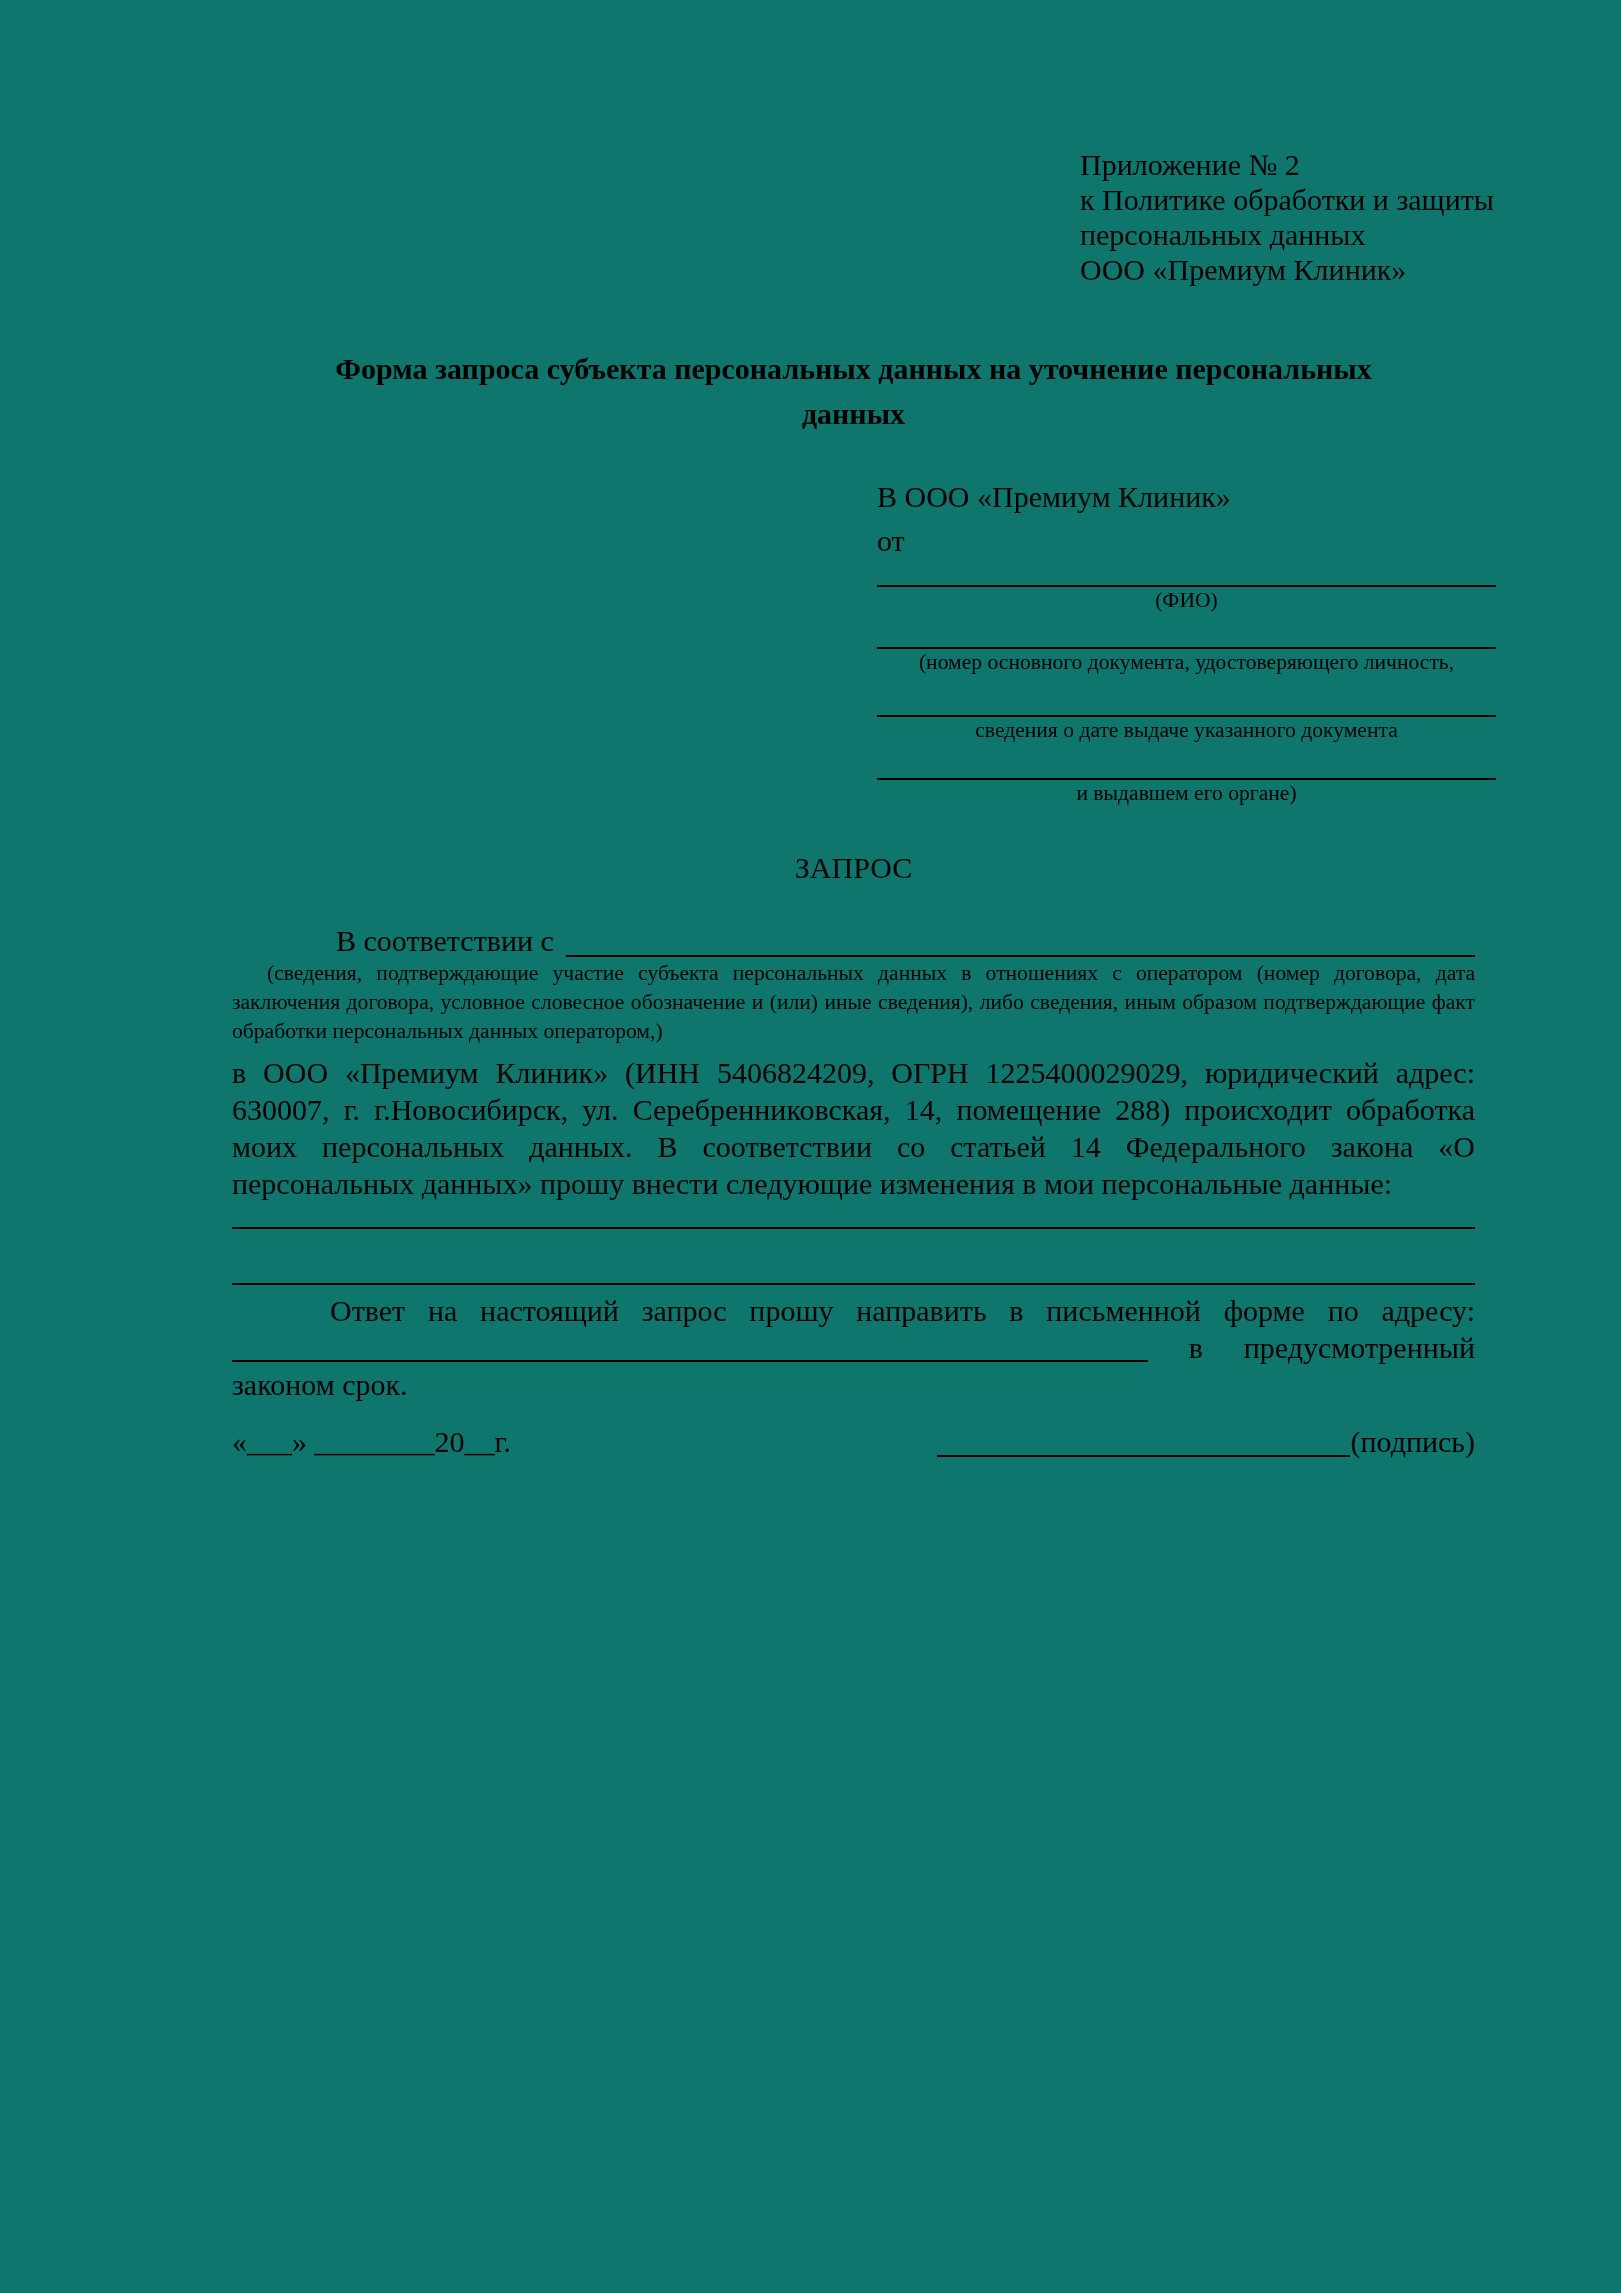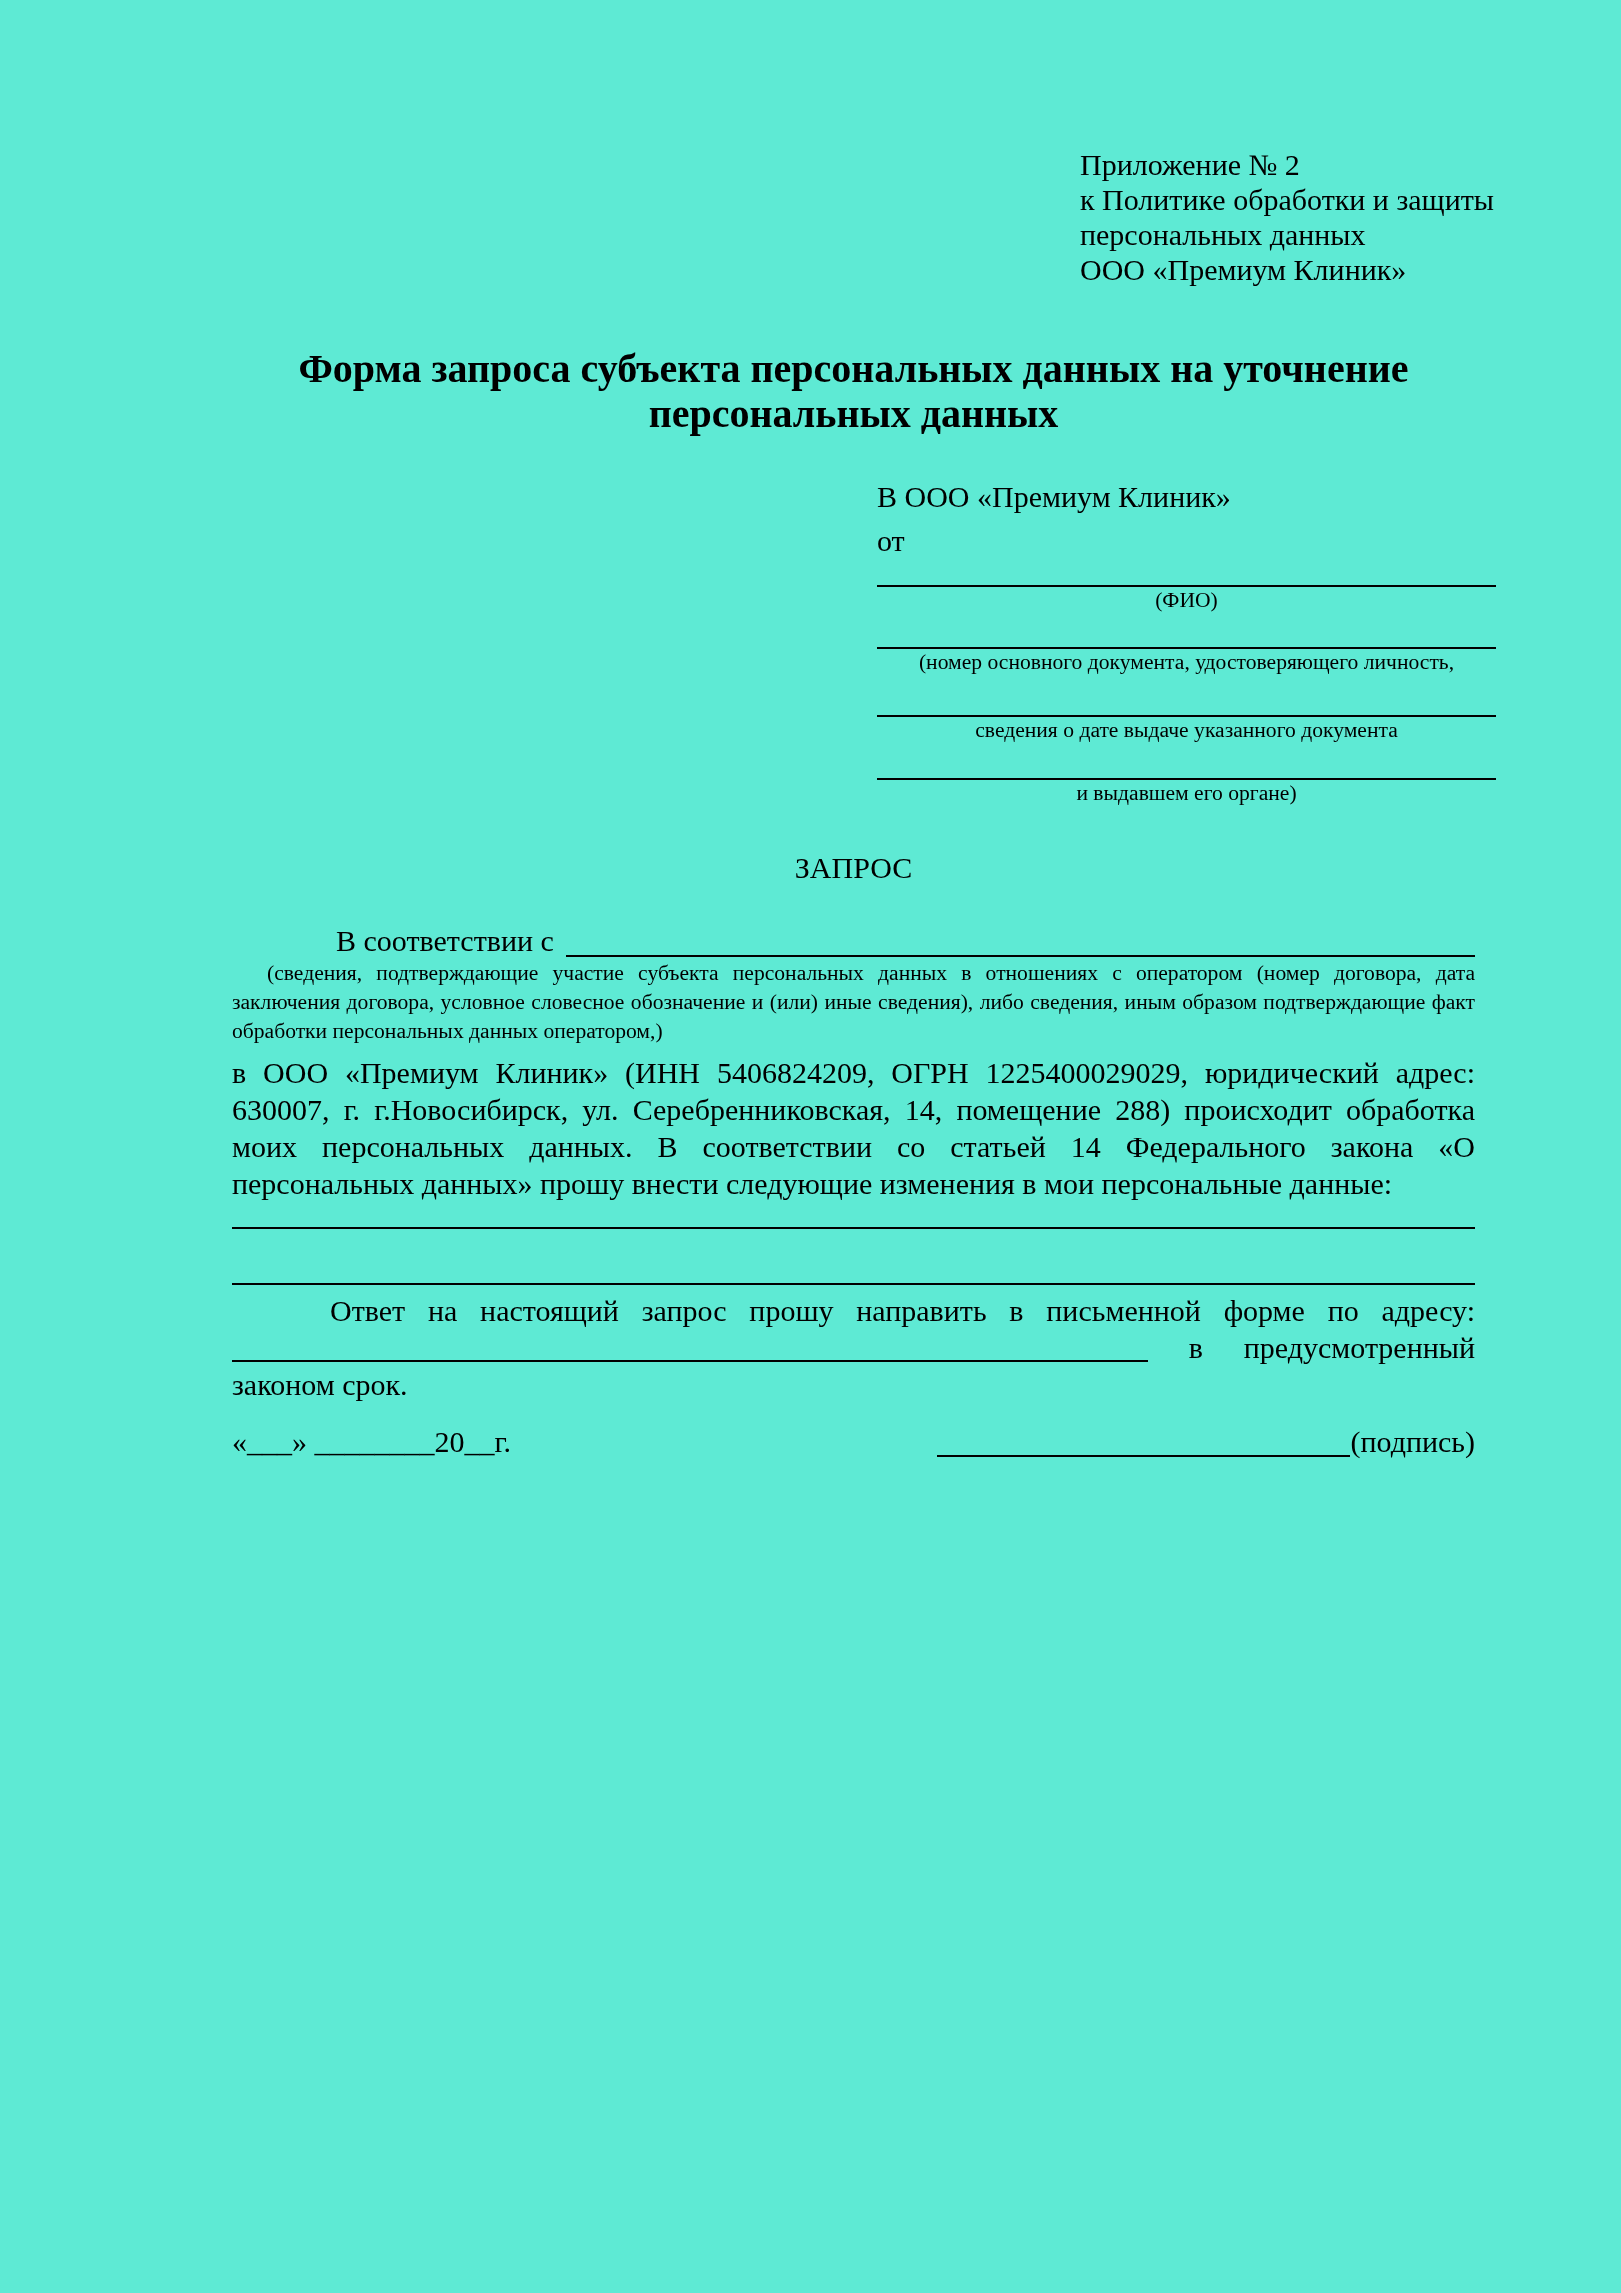--- a/index.html
+++ b/index.html
@@ -4,41 +4,41 @@
 <style>
   html, body {
     margin: 0;
     padding: 0;
     background: #ffffff;
   }
   .page {
     position: relative;
     width: 1621px;
     height: 2294px;
-    background: #5eead4;
+    background: #0f766e;
     color: #000000;
     font-family: "Liberation Serif", "DejaVu Serif", serif;
     font-size: 30px;
     box-sizing: border-box;
     padding: 147px 146px 0 232px;
     overflow: hidden;
   }
   
   .appendix {
     margin-left: 848px;
     line-height: 35px;
     white-space: nowrap;
   }
   
   .doc-title {
     margin: 59px auto 0 auto;
     max-width: 1137px;
     text-align: center;
     font-weight: bold;
-    font-size: 40px;
+    font-size: 30px;
     line-height: 45px;
   }
   
   .addressee {
     margin-top: 39px;
     margin-left: 645px;
     width: 619px;
   }
   .addr-to, .addr-from {
     line-height: 44px;

